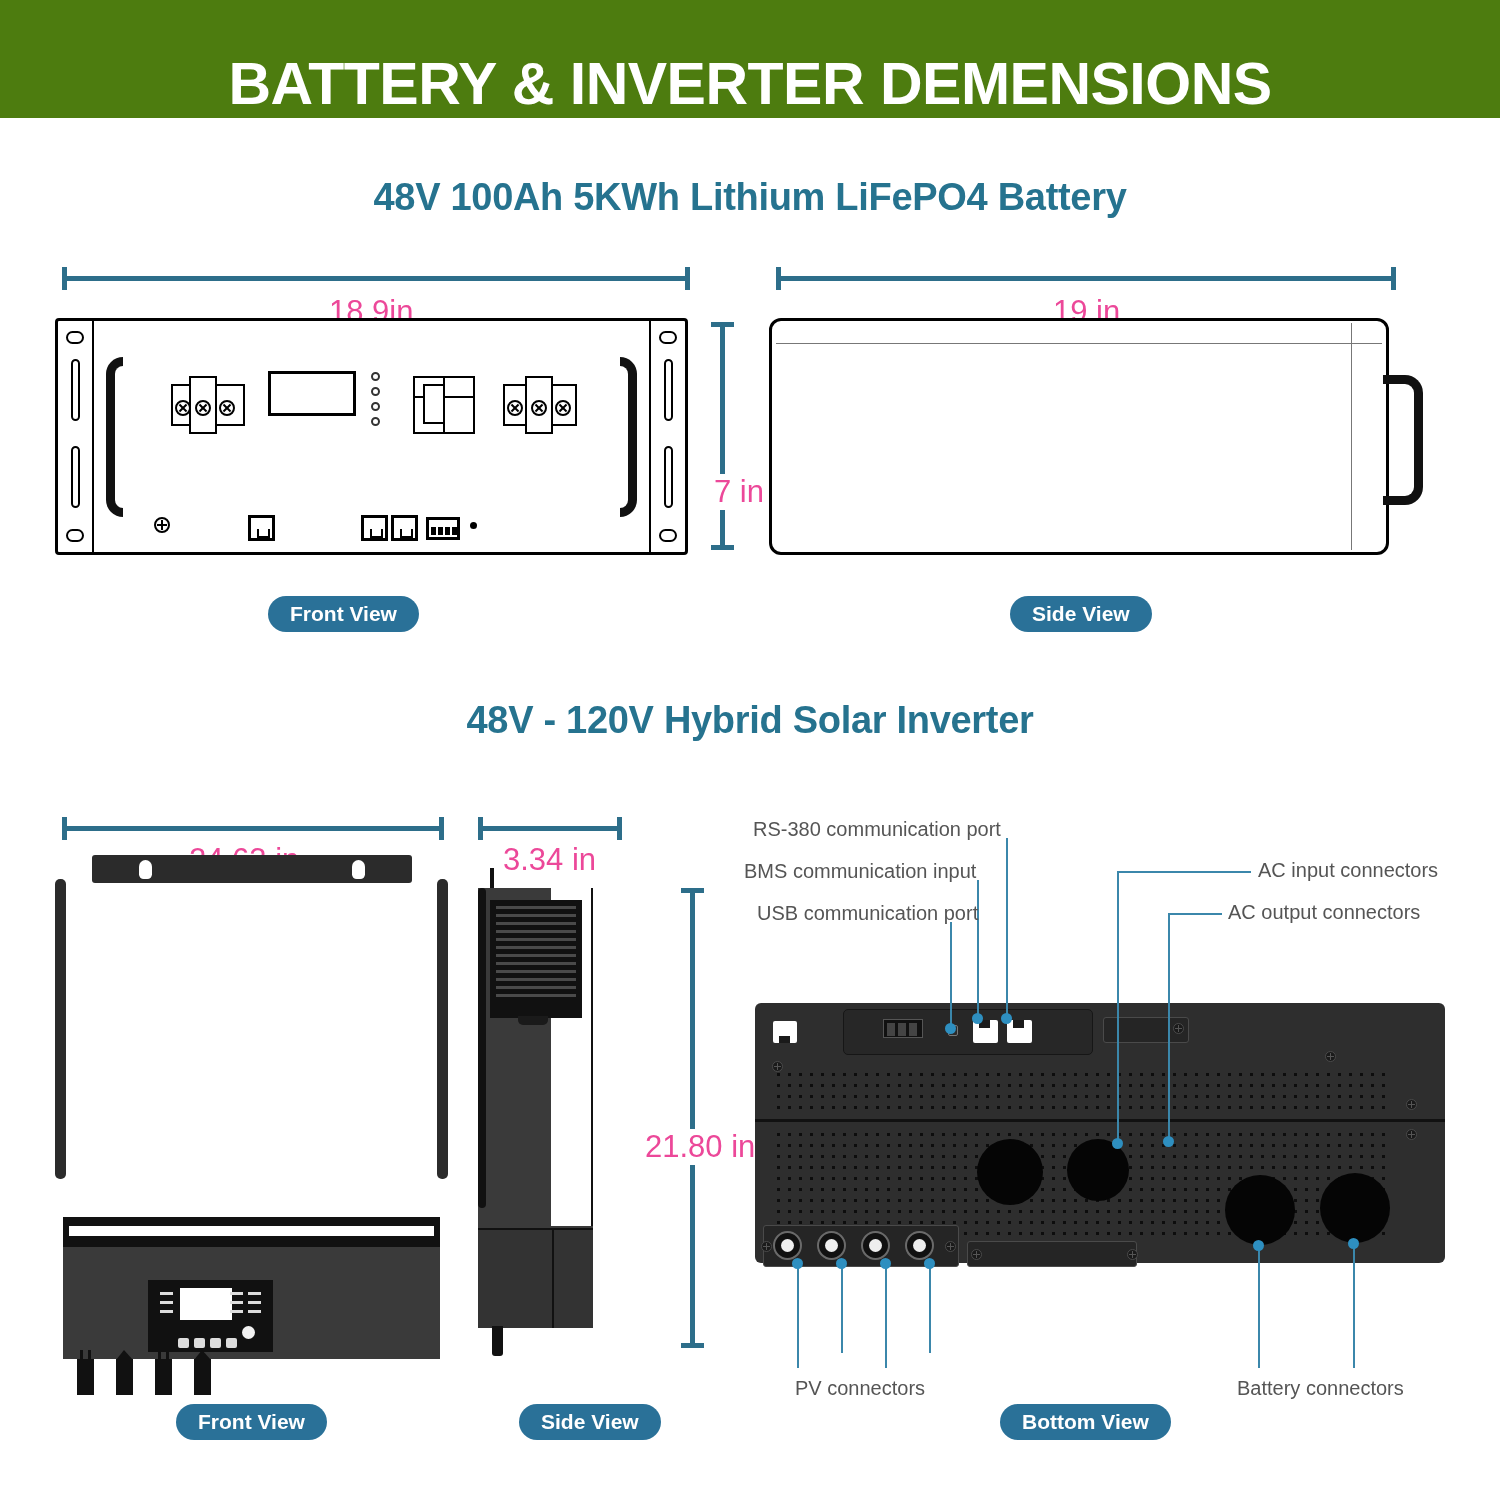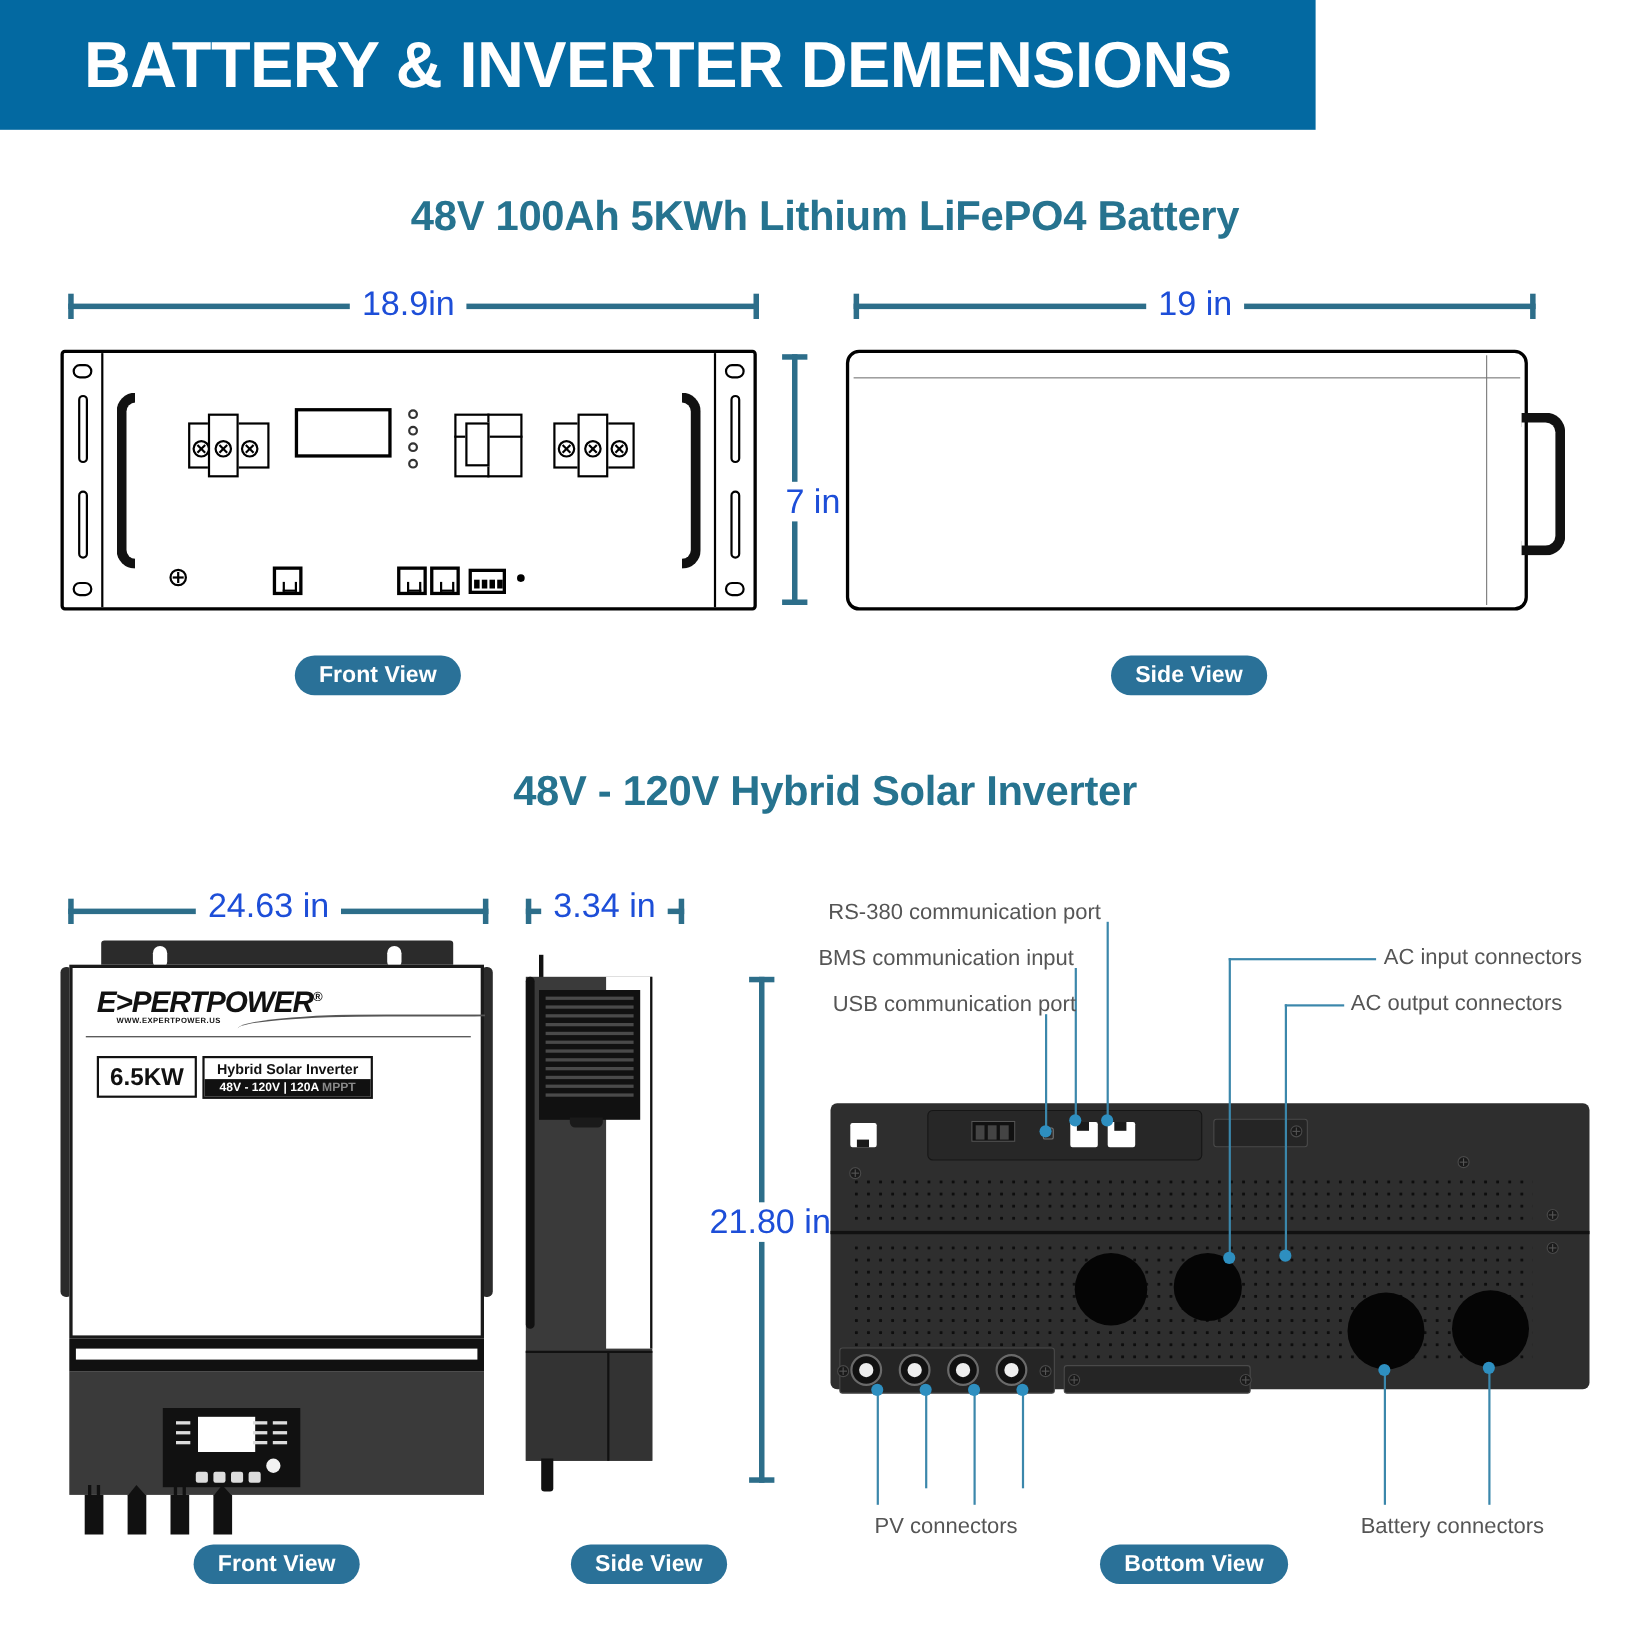--- a/index.html
+++ b/index.html
@@ -7,23 +7,23 @@
     width: 1500px; height: 1500px;
     background: #ffffff;
     font-family: "Liberation Sans", sans-serif;
     overflow: hidden;
     position: relative;
   }
 
   
   .header {
     position: absolute; left: 0; top: 0;
-    width: 1196px; height: 118px;
-    background: #0369a1;
-    display: flex; align-items: center; justify-content: center;
+    width: 1500px; height: 118px;
+    background: #4d7c0f;
+    display: flex; align-items: flex-end; justify-content: center;
   }
   .header-title {
     color: #ffffff;
     font-size: 59px;
     font-weight: bold;
     letter-spacing: -0.5px;
     font-family: "Liberation Sans", sans-serif;
   }
 
   
@@ -77,25 +77,26 @@
     content: ""; position: absolute;
     height: 5px; width: 23px;
     background: #2d6e8a;
     left: -9px;
   }
   .dim-v::before { top: 0; }
   .dim-v::after  { bottom: 0; }
 
   .dim-label {
     position: absolute;
-    color: #1d4ed8;
+    color: #ec4899;
     font-size: 31px;
     background: #fff;
     padding: 0 11px;
     white-space: nowrap;
+    margin-top: 36px;
   }
   .dim-label.vert { font-size: 31px; }
 
   
   .lineart { position: absolute; }
 
   
   #battery-front {
     left: 55px; top: 318px;
     width: 633px; height: 237px;
@@ -610,35 +611,20 @@
 <div class="dim-label vert" style="left:634px; top:1093px;">21.80 in</div>
 
 <div class="lineart" id="inv-front">
   <div class="inv-bracket">
     <div class="bracket-hole" style="left:47px;"></div>
     <div class="bracket-hole" style="right:47px;"></div>
   </div>
   <div class="inv-sidebar-l"></div>
   <div class="inv-sidebar-r"></div>
 
-  <div class="inv-body-white">
-    <div class="logo-wrap">
-      <div class="logo-text"><span>E&gt;PERTPOWER</span><span class="logo-reg">®</span></div>
-      <div class="logo-sub">WWW.EXPERTPOWER.US</div>
-    </div>
-    <div class="logo-swoosh"></div>
-    <div class="logo-underline"></div>
-
-    <div class="badge-kw">6.5KW</div>
-
-    <div class="badge-spec">
-      <div class="badge-spec-top">Hybrid Solar Inverter</div>
-      <div class="badge-spec-bot"><span>48V - 120V | 120A </span><span class="dim-txt">MPPT</span></div>
-    </div>
-  </div>
 
   <div class="inv-stripe"></div>
 
   <div class="inv-body-dark">
     <div class="panel">
       <div class="panel-lcd"></div>
 
       <div class="led-row" style="left:12px; top:12px;"></div>
       <div class="led-row" style="left:12px; top:21px;"></div>
       <div class="led-row" style="left:12px; top:30px;"></div>

